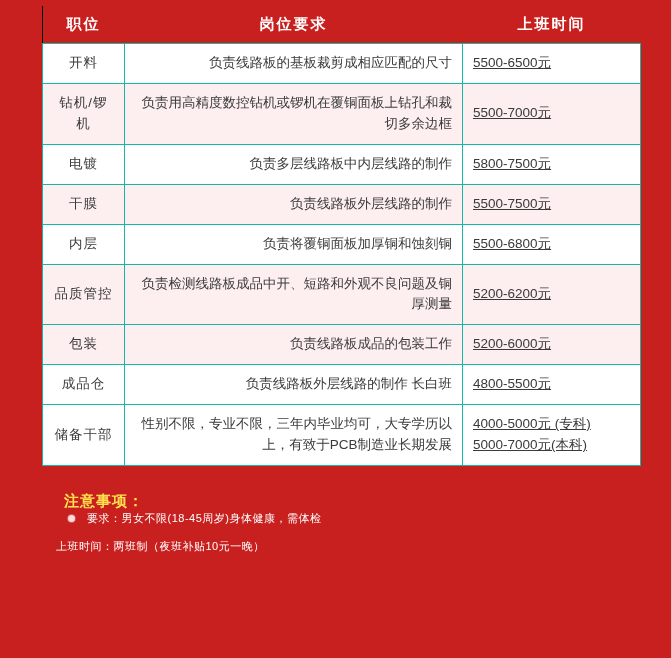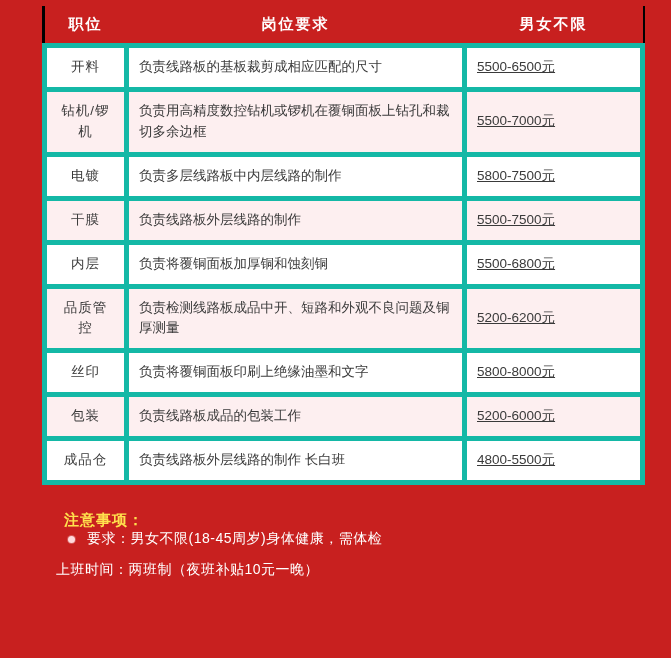--- a/index.html
+++ b/index.html
@@ -32,39 +32,39 @@
     background: #c8201f;
     color: #ffffff;
     font-size: 15px;
     font-weight: bold;
     letter-spacing: 2px;
     padding: 9px 4px;
     text-align: center;
     border: none;
   }
   table.job-table td {
-    border: 5px solid #14b8a6;
+    border: 1px solid #14b8a6;
     font-size: 13.5px;
     color: #3a3a3a;
     padding: 9px 10px;
     line-height: 1.55;
     vertical-align: middle;
     background: #ffffff;
   }
   table.job-table tr.alt td {
     background: #fdeff0;
   }
   td.col-title {
     width: 74px;
     text-align: center;
     letter-spacing: 1px;
   }
   td.col-req {
     width: 330px;
-    text-align: left;
+    text-align: right;
   }
   td.col-pay {
     width: 170px;
     text-align: left;
     padding-left: 14px;
     text-decoration: underline;
   }
   th.h-title { width: 74px; }
   th.h-req { width: 330px; }
   th.h-pay { width: 170px; }
@@ -78,21 +78,21 @@
     font-size: 15px;
     font-weight: bold;
     letter-spacing: 1px;
     margin-bottom: 0;
     padding-left: 8px;
   }
   .note-item {
     display: flex;
     align-items: center;
     color: #ffffff;
-    font-size: 14px;
+    font-size: 11px;
     margin-bottom: 13px;
     letter-spacing: 0.5px;
   }
   .bullet {
     width: 7px;
     height: 7px;
     border-radius: 50%;
     background: #ffd9dc;
     margin-right: 12px;
     margin-left: 12px;
@@ -104,21 +104,21 @@
 </head>
 <body>
 
 <div class="page">
 
   <table class="job-table">
     <thead>
       <tr>
         <th class="h-title">职位</th>
         <th class="h-req">岗位要求</th>
-        <th class="h-pay">男女不限</th>
+        <th class="h-pay">上班时间</th>
       </tr>
     </thead>
     <tbody>
       <tr>
         <td class="col-title">开料</td>
         <td class="col-req">负责线路板的基板裁剪成相应匹配的尺寸</td>
         <td class="col-pay">5500-6500元</td>
       </tr>
       <tr class="alt">
         <td class="col-title">钻机/锣机</td>
@@ -138,34 +138,35 @@
       <tr>
         <td class="col-title">内层</td>
         <td class="col-req">负责将覆铜面板加厚铜和蚀刻铜</td>
         <td class="col-pay">5500-6800元</td>
       </tr>
       <tr class="alt">
         <td class="col-title">品质管控</td>
         <td class="col-req">负责检测线路板成品中开、短路和外观不良问题及铜厚测量</td>
         <td class="col-pay">5200-6200元</td>
       </tr>
-      <tr>
-        <td class="col-title">丝印</td>
-        <td class="col-req">负责将覆铜面板印刷上绝缘油墨和文字</td>
-        <td class="col-pay">5800-8000元</td>
-      </tr>
       <tr class="alt">
         <td class="col-title">包装</td>
         <td class="col-req">负责线路板成品的包装工作</td>
         <td class="col-pay">5200-6000元</td>
       </tr>
       <tr>
         <td class="col-title">成品仓</td>
         <td class="col-req">负责线路板外层线路的制作  长白班</td>
         <td class="col-pay">4800-5500元</td>
+      </tr>
+      <tr>
+        <td class="col-title">储备干部</td>
+        <td class="col-req">性别不限，专业不限，三年内毕业均可，大专学历以上，有致于PCB制造业长期发展</td>
+        <td class="col-pay nowrap-pay">4000-5000元 (专科)
+  5000-7000元(本科)</td>
       </tr>
     </tbody>
   </table>
 
   <div class="notes">
     <div class="notes-title">注意事项：</div>
 
     <div class="note-item">
       <span class="bullet"></span>
       <span>要求：男女不限(18-45周岁)身体健康，需体检</span>

